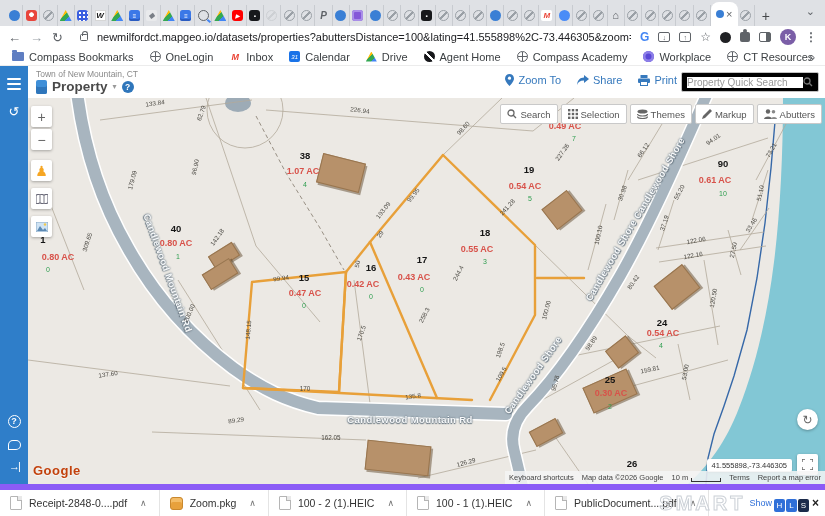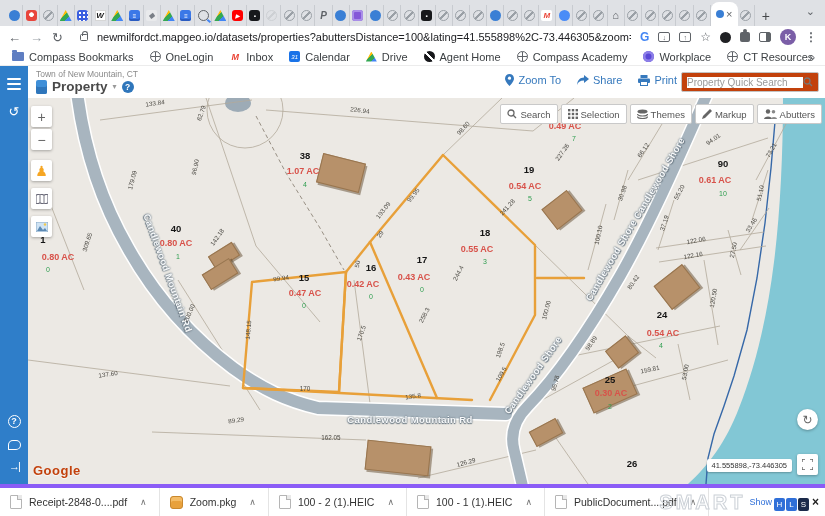--- a/index.html
+++ b/index.html
@@ -78,21 +78,21 @@
   #appheader{height:32px;background:#fff;position:relative;flex:none}
   #town{position:absolute;left:8px;top:3px;font-size:8.5px;color:#8a8a8a}
   #dsrow{position:absolute;left:8px;top:13px;display:flex;align-items:center;gap:5px}
   #dsicon{width:11px;height:14px;background:#3f8fd8;border-radius:2px;box-shadow:inset 0 -7px 0 #2f76bb}
   #dsname{font-size:13.5px;color:#4a4a4a;font-weight:bold}
   #dscaret{color:#999;font-size:8px}
   #dshelp{width:12px;height:12px;border-radius:50%;background:#2f76bb;color:#fff;font-size:8.5px;display:flex;align-items:center;justify-content:center;font-weight:bold}
   #hdr-actions{position:absolute;right:148px;top:8px;display:flex;gap:16px}
   .hact{display:flex;align-items:center;gap:4px;color:#3679bd;font-size:11px}
   .hact svg{display:block}
-  #qsearch{position:absolute;right:6px;top:6px;width:138px;height:20px;border:1px solid #c3c3c3;border-radius:2px;display:flex;align-items:center;padding:0 5px;background:#c2410c}
+  #qsearch{position:absolute;right:6px;top:6px;width:138px;height:20px;border:1px solid #c3c3c3;border-radius:2px;display:flex;align-items:center;padding:0 5px;background:#000000}
   #qsearch input{border:none;outline:none;flex:1;font-size:10px;color:#333;font-family:"Liberation Sans",sans-serif;width:100px}
   #qsearch input::placeholder{color:#9a9a9a}
   
   #map{position:relative;flex:1;background:#ece9e4;overflow:hidden}
   #mapsvg{position:absolute;left:0;top:0}
   #maplabels{position:absolute;left:0;top:0;width:797px;height:386px;pointer-events:none}
   .pnum{position:absolute;transform:translate(-50%,-50%);font-size:9.5px;font-weight:bold;color:#151515;white-space:nowrap}
   .pac{position:absolute;transform:translate(-50%,-50%);font-size:9px;font-weight:bold;color:#d8524a;white-space:nowrap}
   .pg{position:absolute;transform:translate(-50%,-50%);font-size:7px;color:#2e9e4f;white-space:nowrap}
   .dim{position:absolute;font-size:6.3px;color:#4c4a44;white-space:nowrap;transform-origin:center}
@@ -105,21 +105,21 @@
   .mtb svg{display:block}
   #coordchip{position:absolute;right:33px;bottom:12px;background:#fff;border-radius:2px;box-shadow:0 1px 2px rgba(0,0,0,.25);font-size:7.5px;color:#333;padding:2px 5px}
   #rotatectl{position:absolute;right:7px;bottom:54px;width:21px;height:21px;border-radius:50%;background:#fff;box-shadow:0 1px 3px rgba(0,0,0,.3);display:flex;align-items:center;justify-content:center;color:#666;font-size:12px}
   #fsbtn{position:absolute;right:7px;bottom:9px;width:21px;height:21px;background:#fff;border-radius:2px;box-shadow:0 1px 3px rgba(0,0,0,.3);display:flex;align-items:center;justify-content:center}
   #attrib{position:absolute;right:0;bottom:0;display:flex;align-items:center;gap:0;font-size:7.5px;color:#444}
   #attrib .at{background:rgba(245,245,245,.85);padding:2px 4px}
   #scalebar{display:flex;align-items:flex-end;gap:3px;background:rgba(245,245,245,.85);padding:2px 4px}
   #scaleline{width:30px;height:4px;border:1px solid #333;border-top:none}
   #glogo{position:absolute;left:5px;bottom:6px;font-size:13px;font-weight:bold;color:#c2410c;letter-spacing:.5px;text-shadow:0 1px 1px rgba(255,255,255,.8)}
   
-  #dlbar{height:32px;background:#fff;border-top:4px solid #8b5cf6;display:flex;align-items:center;position:relative}
+  #dlbar{height:32px;background:#fff;border-top:6px solid #8b5cf6;display:flex;align-items:center;position:relative}
   .dli{display:flex;align-items:center;gap:7px;height:100%;padding:0 12px 0 10px;border-right:1px solid #e4e4e4;font-size:10.5px;color:#333;white-space:nowrap}
   .dli .chev{color:#777;font-size:9px;margin-left:6px}
   .fic{width:12px;height:14px;background:#fff;border:1px solid #b5b5b5;border-radius:1px;position:relative;flex:none}
   .fic::before{content:"";position:absolute;right:-1px;top:-1px;width:4px;height:4px;background:#e8e8e8;border-left:1px solid #b5b5b5;border-bottom:1px solid #b5b5b5}
   .fic-pkg{width:13px;height:13px;background:#e8a13c;border-radius:3px;box-shadow:inset 0 4px 0 #f4bc66;border:1px solid #c9882e}
   #dl-right{position:absolute;right:6px;top:0;height:100%;display:flex;align-items:center}
   #wm{font-size:20px;font-weight:bold;letter-spacing:3px;color:transparent;-webkit-text-stroke:1px #ccd1d7;margin-right:4px}
   #showhint{color:#2f6fd8;font-size:9px;margin-right:1px}
   .chip{width:11px;height:13px;border-radius:2px;color:#fff;font-size:8px;display:inline-flex;align-items:center;justify-content:center;margin-left:1px}
   .chip-b{background:#2f6fd8}.chip-d{background:#1b2a4a}
@@ -536,21 +536,21 @@
           <div class="pg" style="left: 457px; top: 163px;">3</div>
           <div class="pnum" style="left: 394px; top: 161px;">17</div>
           <div class="pac" style="left: 386px; top: 179px;">0.43 AC</div>
           <div class="pg" style="left: 394px; top: 191px;">0</div>
           <div class="pnum" style="left: 343px; top: 169px;">16</div>
           <div class="pac" style="left: 335px; top: 186px; text-align: right;">0.42 AC</div>
           <div class="pg" style="left: 343px; top: 198px;">0</div>
           <div class="pnum" style="left: 276px; top: 179px;">15</div>
           <div class="pac" style="left: 277px; top: 195px;">0.47 AC</div>
           <div class="pg" style="left: 276px; top: 207px;">0</div>
-          <div class="pnum" style="left: 634px; top: 216px;">24</div>
+          <div class="pnum" style="left: 634px; top: 224px;">24</div>
           <div class="pac" style="left: 635px; top: 235px;">0.54 AC</div>
           <div class="pg" style="left: 633px; top: 247px;">4</div>
           <div class="pnum" style="left: 582px; top: 281px;">25</div>
           <div class="pac" style="left: 583px; top: 295px;">0.30 AC</div>
           <div class="pg" style="left: 582px; top: 308px;">2</div>
           <div class="pnum" style="left: 604px; top: 365px;">26</div>
         </div>
 
       <div class="mbtn" style="top:8px">+</div>
       <div class="mbtn" style="top:31px">−</div>
@@ -630,20 +630,30 @@
             <span>Abutters</span>
           </button>
         </div>
 
       <div id="coordchip">41.555898,-73.446305</div>
       <div id="rotatectl">↻</div>
       <div id="fsbtn">
         <svg width="11" height="11" viewBox="0 0 11 11">
             <path d="M0,3 V0 H3 M8,0 H11 V3 M11,8 V11 H8 M3,11 H0 V8" fill="none" stroke="#666" stroke-width="1.4"></path>
           </svg>
+      </div>
+      <div id="attrib">
+        <span class="at">Keyboard shortcuts</span>
+        <span class="at">Map data ©2026 Google</span>
+        <span id="scalebar">
+            <span>10 m</span>
+            <span id="scaleline"></span>
+          </span>
+        <span class="at">Terms</span>
+        <span class="at">Report a map error</span>
       </div>
       <div id="glogo">Google</div>
     </div>
   </div>
 </div>
 
 <div id="dlbar">
   <div class="dli">
       <span class="fic"></span>
       <span>Receipt-2848-0....pdf</span>

